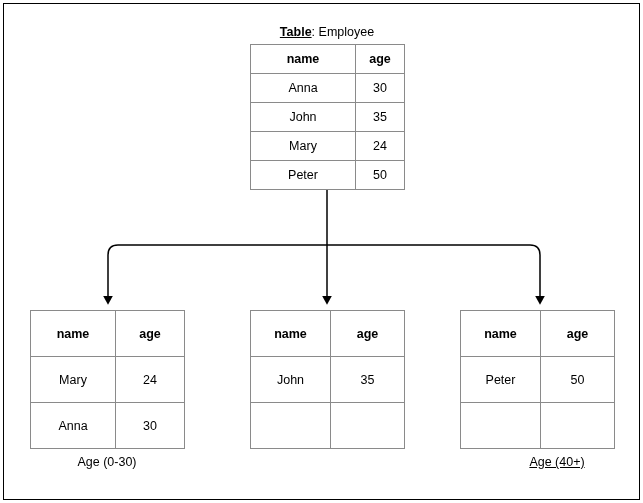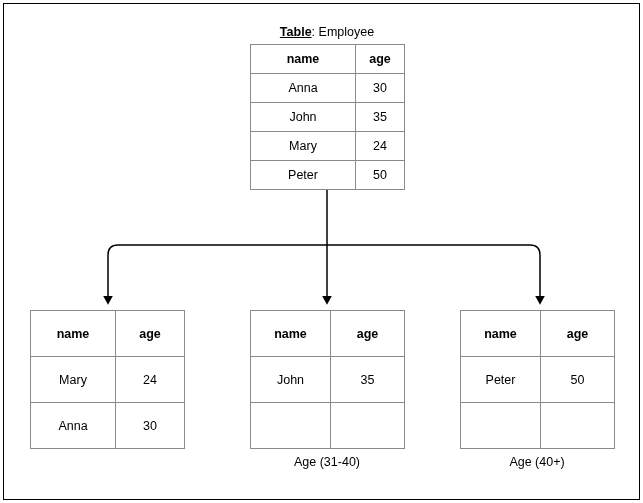--- a/index.html
+++ b/index.html
@@ -111,21 +111,21 @@
     position: absolute;
     top: 455px;
     width: 154px;
     text-align: center;
     font-size: 12.5px;
     color: #000000;
     white-space: nowrap;
   }
   #caption-0 { left: 30px; }
   #caption-1 { left: 250px; }
-  #caption-2 { left: 460px; }
+  #caption-2 { left: 480px; text-decoration: underline; }
 </style>
 </head>
 <body>
 
 <div id="canvas">
 
   <div id="page-frame"></div>
 
   <svg id="connector-layer" viewBox="0 0 643 503" width="643" height="503" xmlns="http://www.w3.org/2000/svg">
     <defs>
@@ -191,20 +191,21 @@
           <td>Mary</td>
           <td>24</td>
         </tr>
         <tr>
           <td>Anna</td>
           <td>30</td>
         </tr>
       </tbody>
     </table>
   </div>
+  <div class="partition-caption" id="caption-0">Age (0-30)</div>
 
   <div class="table-block partition" id="table-part-1">
     <table class="grid-table">
       <colgroup>
           <col class="c-name">
           <col class="c-age">
         </colgroup>
       <tbody>
         <tr>
           <td class="hdr">name</td>
@@ -214,21 +215,20 @@
           <td>John</td>
           <td>35</td>
         </tr>
         <tr>
           <td></td>
           <td></td>
         </tr>
       </tbody>
     </table>
   </div>
-  <div class="partition-caption" id="caption-1">Age (31-40)</div>
 
   <div class="table-block partition" id="table-part-2">
     <table class="grid-table">
       <colgroup>
           <col class="c-name">
           <col class="c-age">
         </colgroup>
       <tbody>
         <tr>
           <td class="hdr">name</td>

